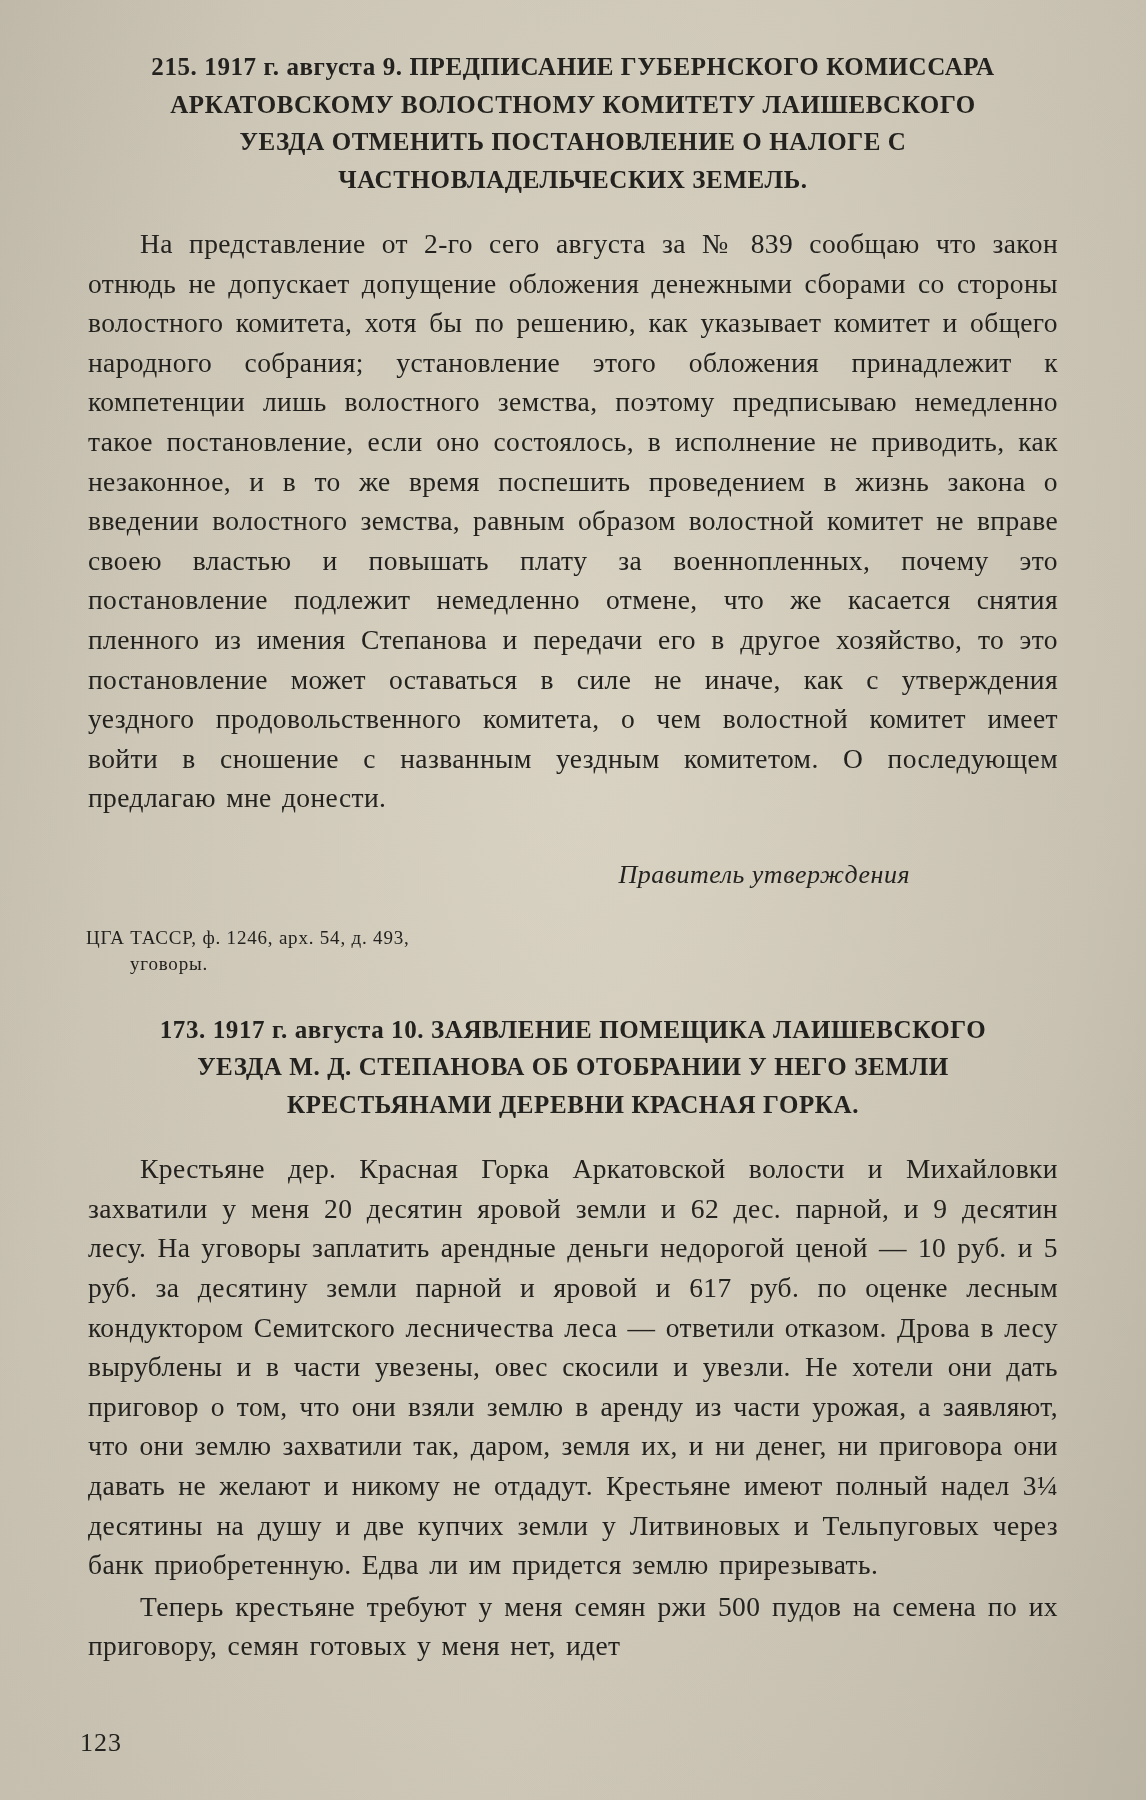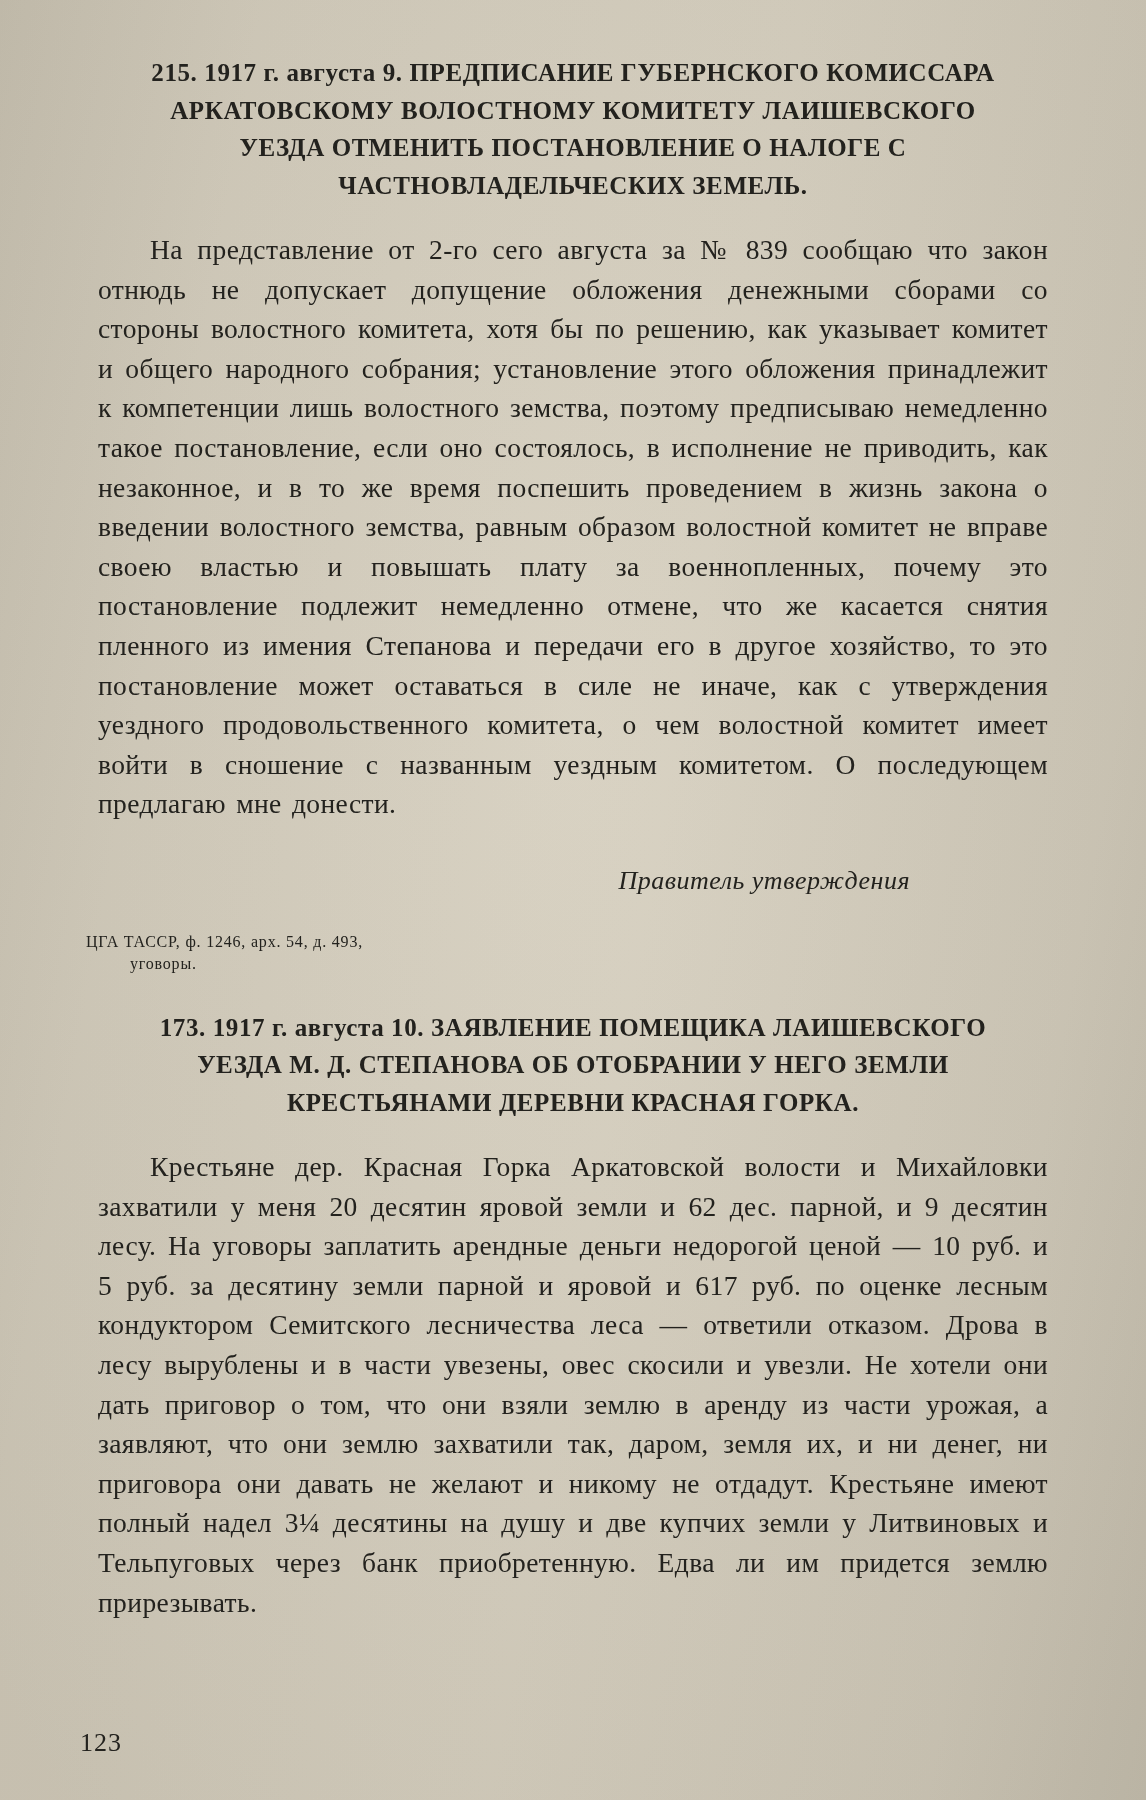--- a/index.html
+++ b/index.html
@@ -20,49 +20,49 @@
     overflow: hidden;
     box-sizing: border-box;
     padding: 48px 86px 0 86px;
   }
   .doc-heading {
     font-weight: bold;
     font-size: 25px;
     line-height: 1.5;
     text-align: center;
     letter-spacing: 0.6px;
-    margin: 6px auto;
+    margin: 0 auto;
   }
   .doc-heading.h215 { max-width: 880px; }
   .doc-heading.h216 { max-width: 860px; }
   .body-text {
     font-size: 27.5px;
     line-height: 1.44;
     text-align: justify;
     text-indent: 52px;
     letter-spacing: 0.4px;
     word-spacing: 3px;
-    margin: 12px;
+    margin: 2px;
     font-family: Liberation Serif, serif;
   }
   .doc215-body { margin-top: 26px; }
   .signature-block {
     margin-top: 34px;
     padding-right: 150px;
     text-align: right;
   }
   .signature-line {
     font-style: italic;
     font-size: 26px;
     line-height: 1.75;
     letter-spacing: 0.5px;
   }
   .archive-ref {
     margin-top: 28px;
-    font-size: 16px;
+    font-size: 19px;
     line-height: 1.35;
     letter-spacing: 0.8px;
   }
   .archive-ref .second-line {
     display: block;
     padding-left: 44px;
   }
   .doc216 { margin-top: 34px; }
   .doc216-para1 { margin-top: 26px; }
   .doc216-para2 { margin-top: 2px; }
@@ -92,17 +92,18 @@
       <span>ЦГА ТАССР, ф. 1246, арх. 54, д. 493,</span>
       <span class="second-line">уговоры.</span>
     </div>
   </section>
 
   <section class="doc doc216">
     <h2 class="doc-heading h216">173. 1917 г. августа 10. ЗАЯВЛЕНИЕ ПОМЕЩИКА ЛАИШЕВСКОГО УЕЗДА М. Д. СТЕПАНОВА ОБ ОТОБРАНИИ У НЕГО ЗЕМЛИ КРЕСТЬЯНАМИ ДЕРЕВНИ КРАСНАЯ ГОРКА.</h2>
 
     <p class="body-text doc216-para1">Крестьяне дер. Красная Горка Аркатовской волости и Михайловки захватили у меня 20 десятин яровой земли и 62 дес. парной, и 9 десятин лесу. На уговоры заплатить арендные деньги недорогой ценой — 10 руб. и 5 руб. за десятину земли парной и яровой и 617 руб. по оценке лесным кондуктором Семитского лесничества леса — ответили отказом. Дрова в лесу вырублены и в части увезены, овес скосили и увезли. Не хотели они дать приговор о том, что они взяли землю в аренду из части урожая, а заявляют, что они землю захватили так, даром, земля их, и ни денег, ни приговора они давать не желают и никому не отдадут. Крестьяне имеют полный надел 3¼ десятины на душу и две купчих земли у Литвиновых и Тельпуговых через банк приобретенную. Едва ли им придется землю прирезывать.</p>
 
+    <p class="body-text doc216-para2">Теперь крестьяне требуют у меня семян ржи 500 пудов на семена по их приговору, семян готовых у меня нет, идет</p>
   </section>
 
   <div class="page-number">123</div>
 
 </div>
 
 </body></html>

